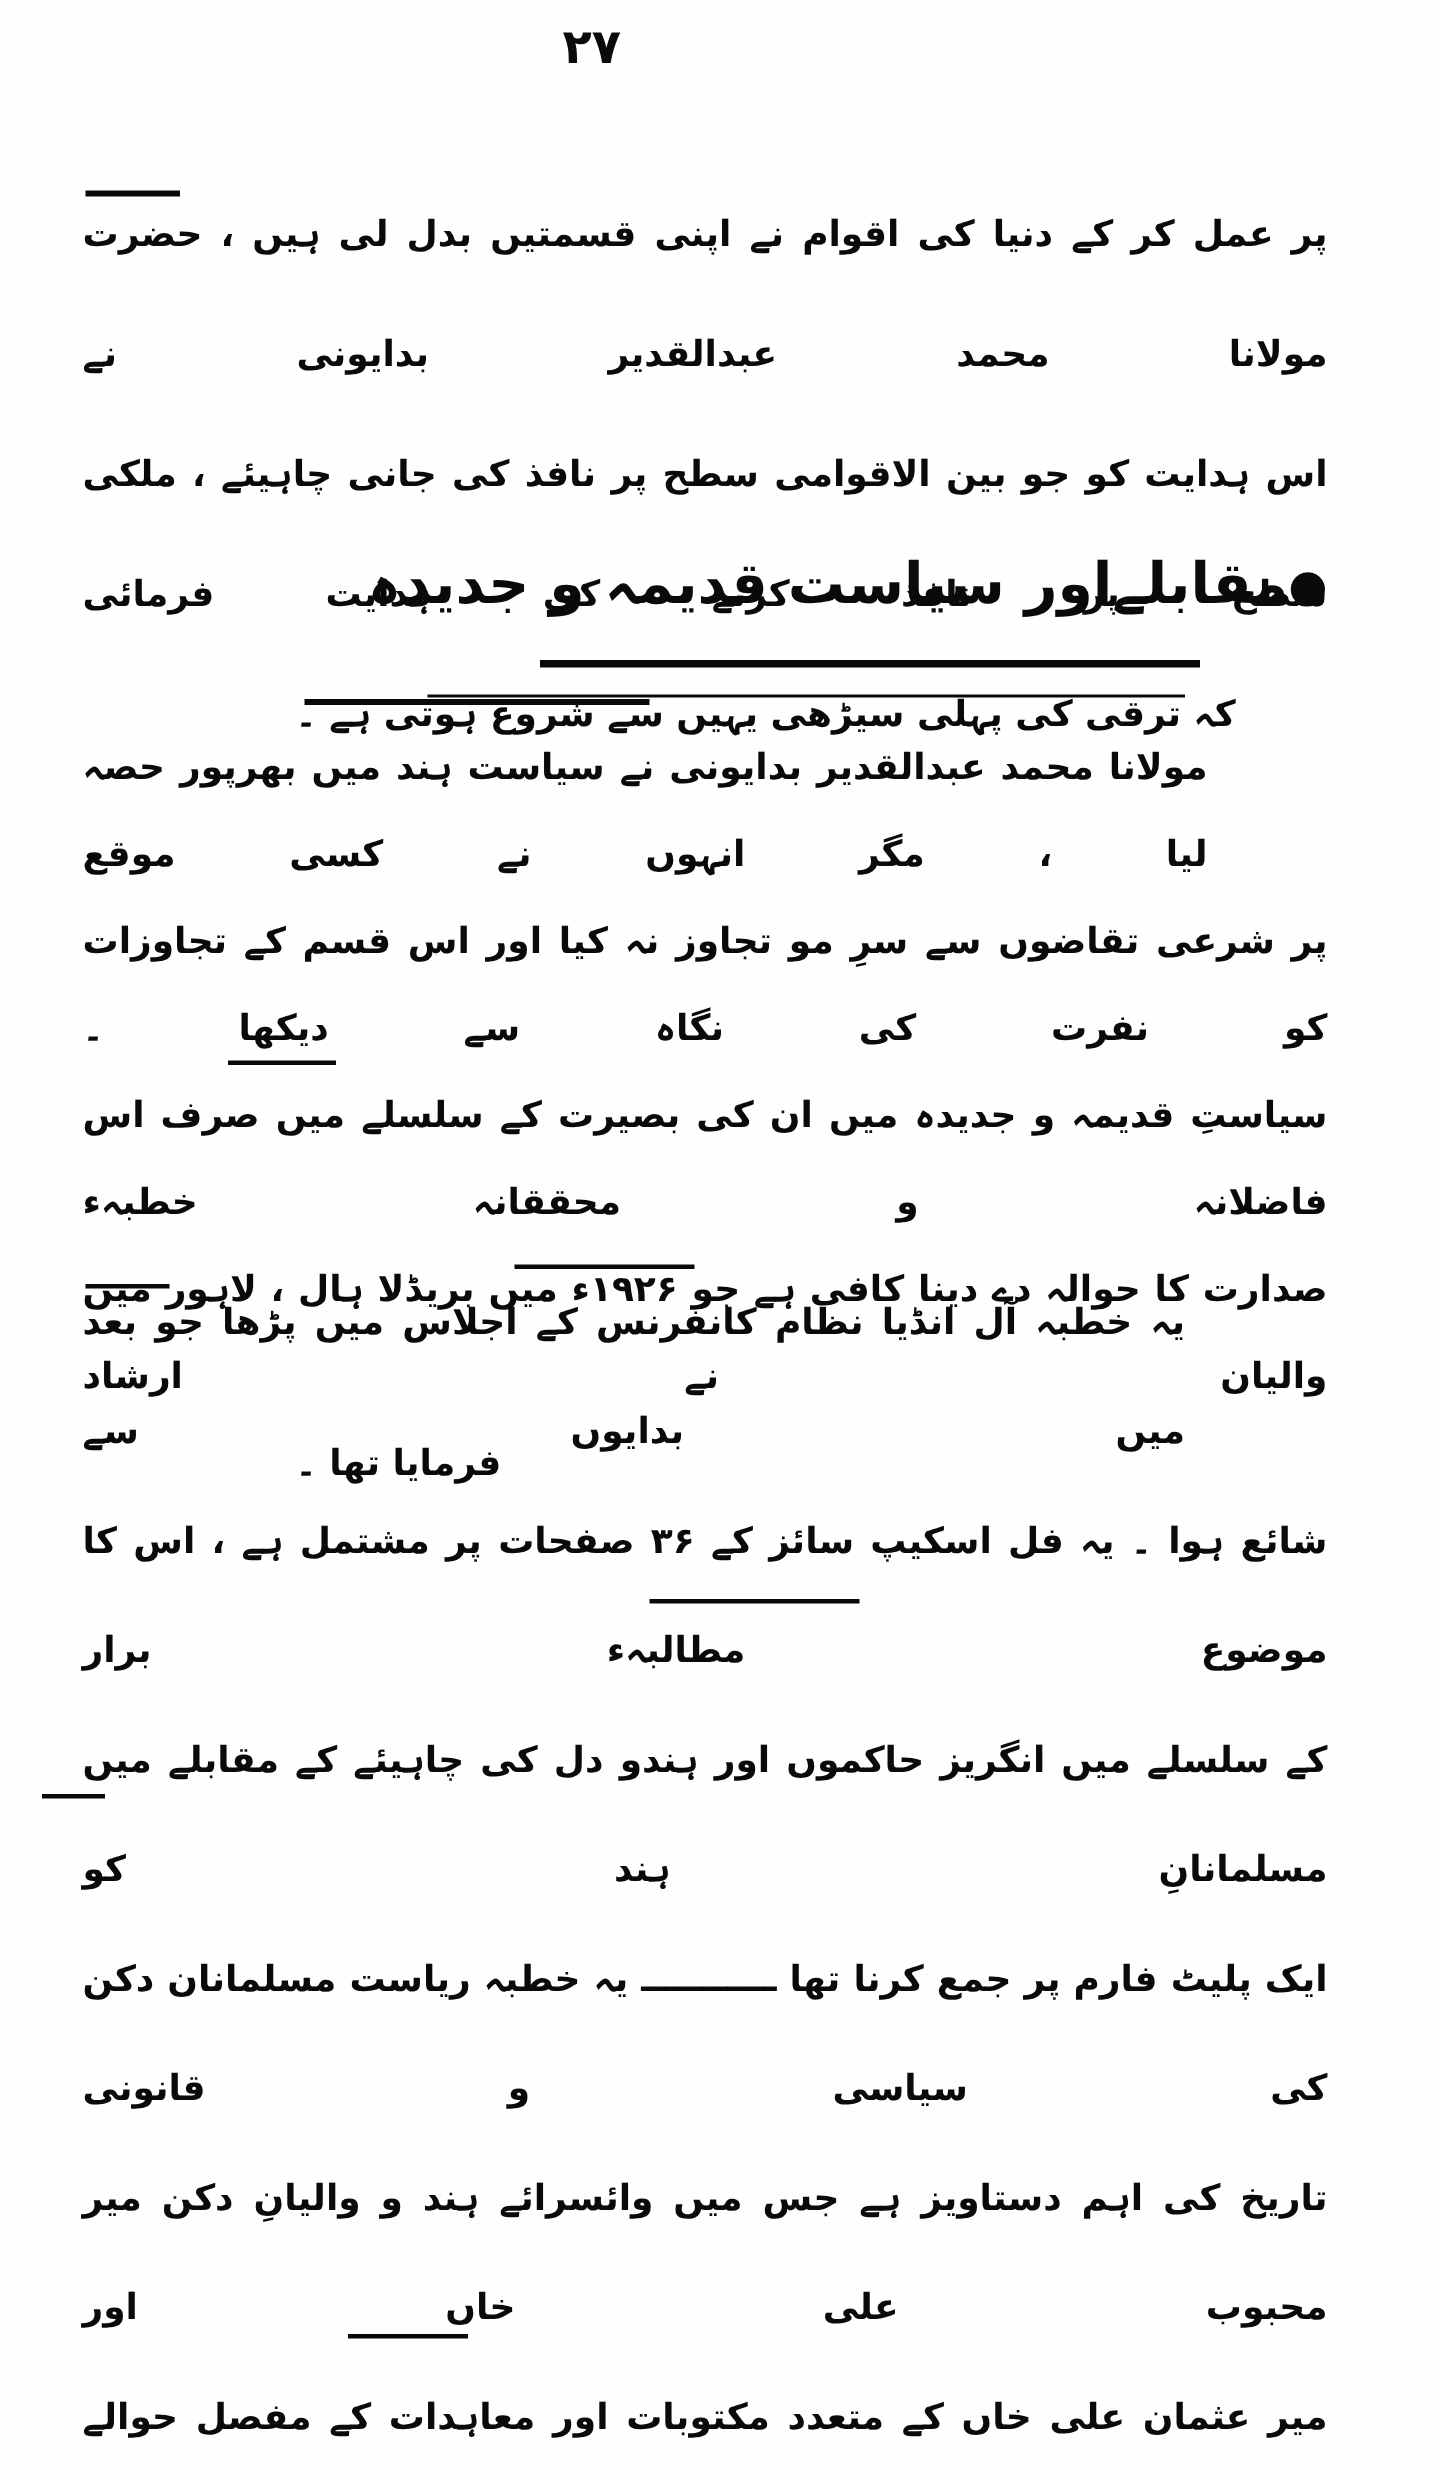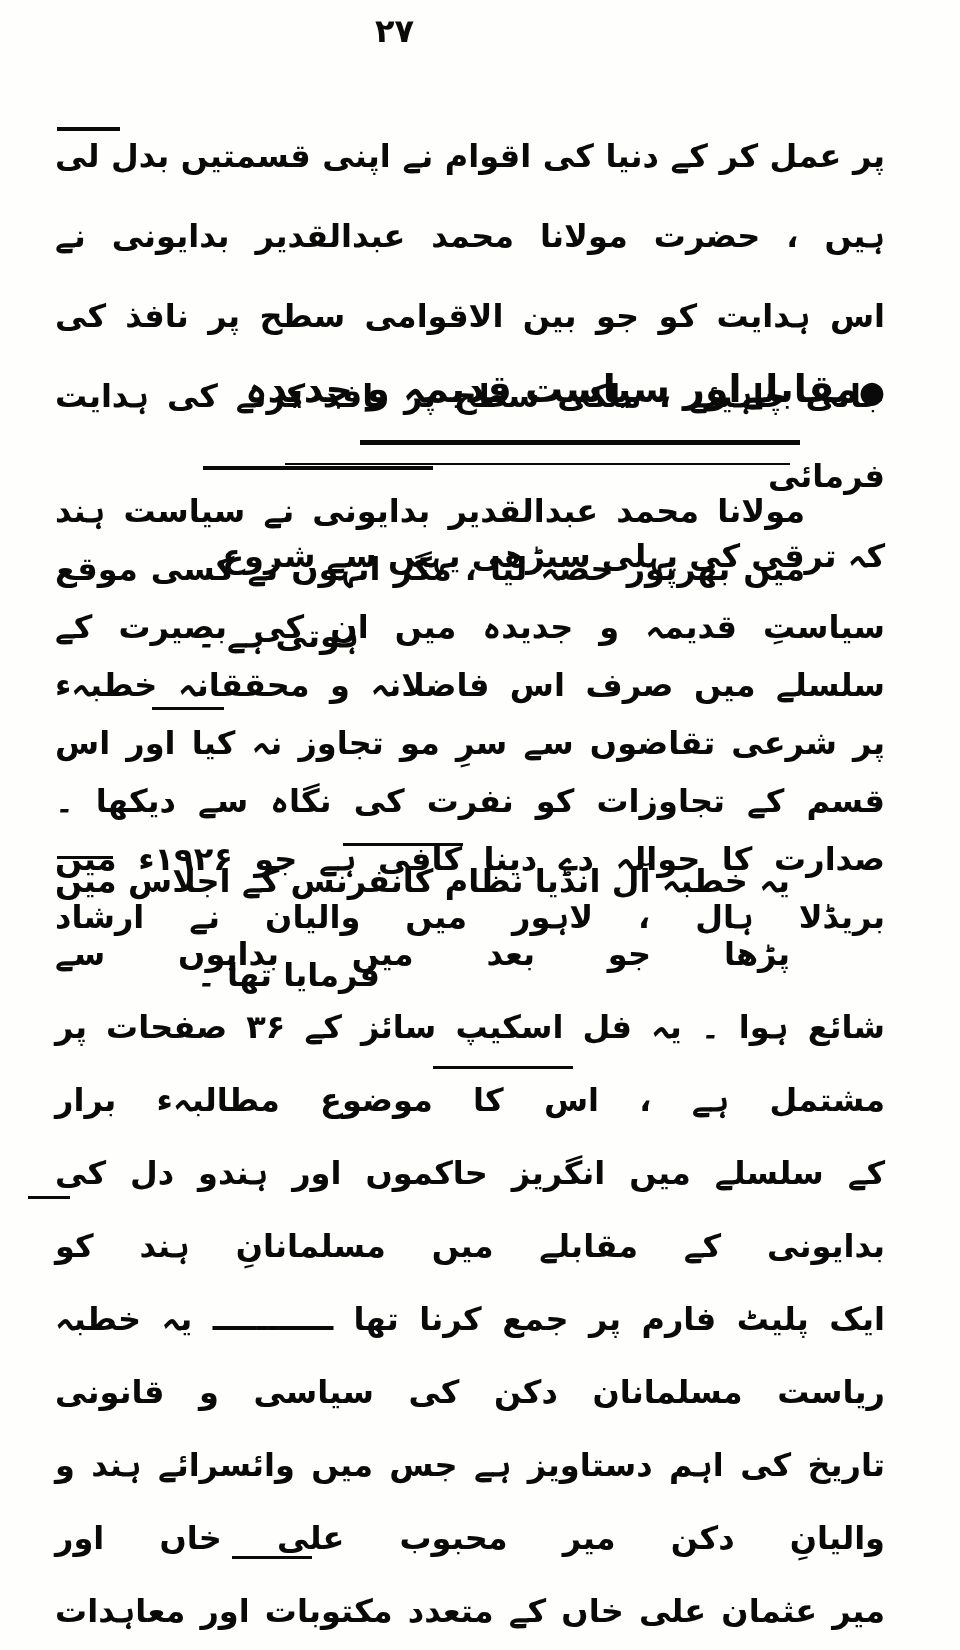--- a/index.html
+++ b/index.html
@@ -14,21 +14,21 @@
   .page{position:absolute;inset:0;direction:rtl;}
   
   .page-number{
     position:absolute;top:12px;left:0;width:789px;
     text-align:center;font-size:32px;font-weight:700;
     letter-spacing:2px;
   }
   
   .textblock{
     position:absolute;left:55px;width:830px;
-    direction:rtl;font-weight:700;font-size:32px;
+    direction:rtl;font-weight:700;font-size:24px;
   }
   .para-1{top:116px;}
   .para-2{top:482px;}
   .para-3{top:845px;}
   .para-1 .line{line-height:80px;}
   .para-2 .line{line-height:58px;}
   .para-3 .line{line-height:73px;}
   .line{
     text-align:justify;
     text-align-last:justify;
@@ -92,28 +92,28 @@
   <div class="rule mark-2"></div>
   <div class="rule mark-3"></div>
   <div class="rule mark-4"></div>
   <div class="rule mark-5"></div>
   <div class="rule mark-6"></div>
   <div class="rule mark-7"></div>
   <div class="rule mark-8"></div>
 
   <div class="textblock para-2">
       <div class="line first">مولانا محمد عبدالقدیر بدایونی نے سیاست ہند میں بھرپور حصہ لیا ، مگر انہوں نے کسی موقع</div>
+      <div class="line full">پر شرعی تقاضوں سے سرِ مو تجاوز نہ کیا اور اس قسم کے تجاوزات کو نفرت کی نگاہ سے دیکھا ۔</div>
       <div class="line full">سیاستِ قدیمہ و جدیدہ میں ان کی بصیرت کے سلسلے میں صرف اس فاضلانہ و محققانہ خطبہء</div>
-      <div class="line full">پر شرعی تقاضوں سے سرِ مو تجاوز نہ کیا اور اس قسم کے تجاوزات کو نفرت کی نگاہ سے دیکھا ۔</div>
       <div class="line full">صدارت کا حوالہ دے دینا کافی ہے جو ۱۹۲۶ء میں بریڈلا ہال ، لاہور میں والیان نے ارشاد</div>
       <div class="line short-left">فرمایا تھا ۔</div>
     </div>
 
   <div class="textblock para-3">
       <div class="line first-deep">یہ خطبہ آل انڈیا نظام کانفرنس کے اجلاس میں پڑھا جو بعد میں بدایوں سے</div>
       <div class="line full">شائع ہوا ۔ یہ فل اسکیپ سائز کے ۳۶ صفحات پر مشتمل ہے ، اس کا موضوع مطالبہء برار</div>
-      <div class="line full">کے سلسلے میں انگریز حاکموں اور ہندو دل کی بدایونی کے مقابلے میں مسلمانانِ ہند کو</div>
+      <div class="line full">کے سلسلے میں انگریز حاکموں اور ہندو دل کی چاہیئے کے مقابلے میں مسلمانانِ ہند کو</div>
       <div class="line full">ایک پلیٹ فارم پر جمع کرنا تھا ـــــــــــ یہ خطبہ ریاست مسلمانان دکن کی سیاسی و قانونی</div>
       <div class="line full">تاریخ کی اہم دستاویز ہے جس میں وائسرائے ہند و والیانِ دکن میر محبوب علی خاں اور</div>
       <div class="line full">میر عثمان علی خاں کے متعدد مکتوبات اور معاہدات کے مفصل حوالے موجود ہیں ؛ ایسا</div>
     </div>
 
 </div>
 
 </body></html>

